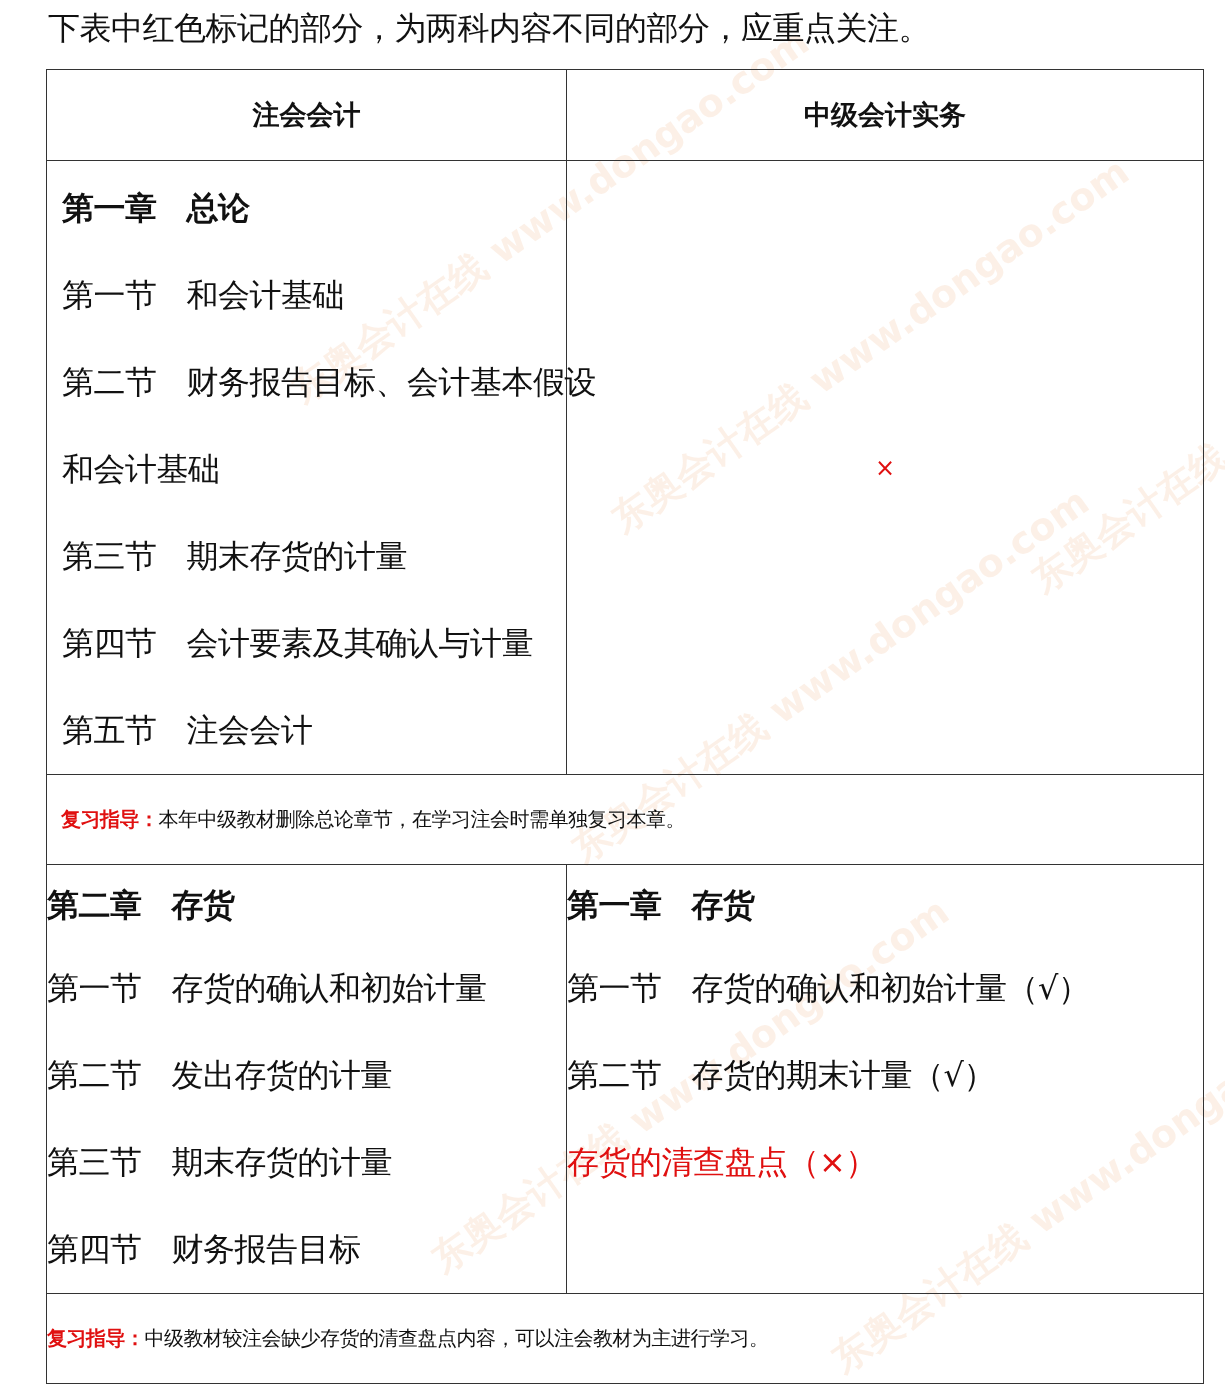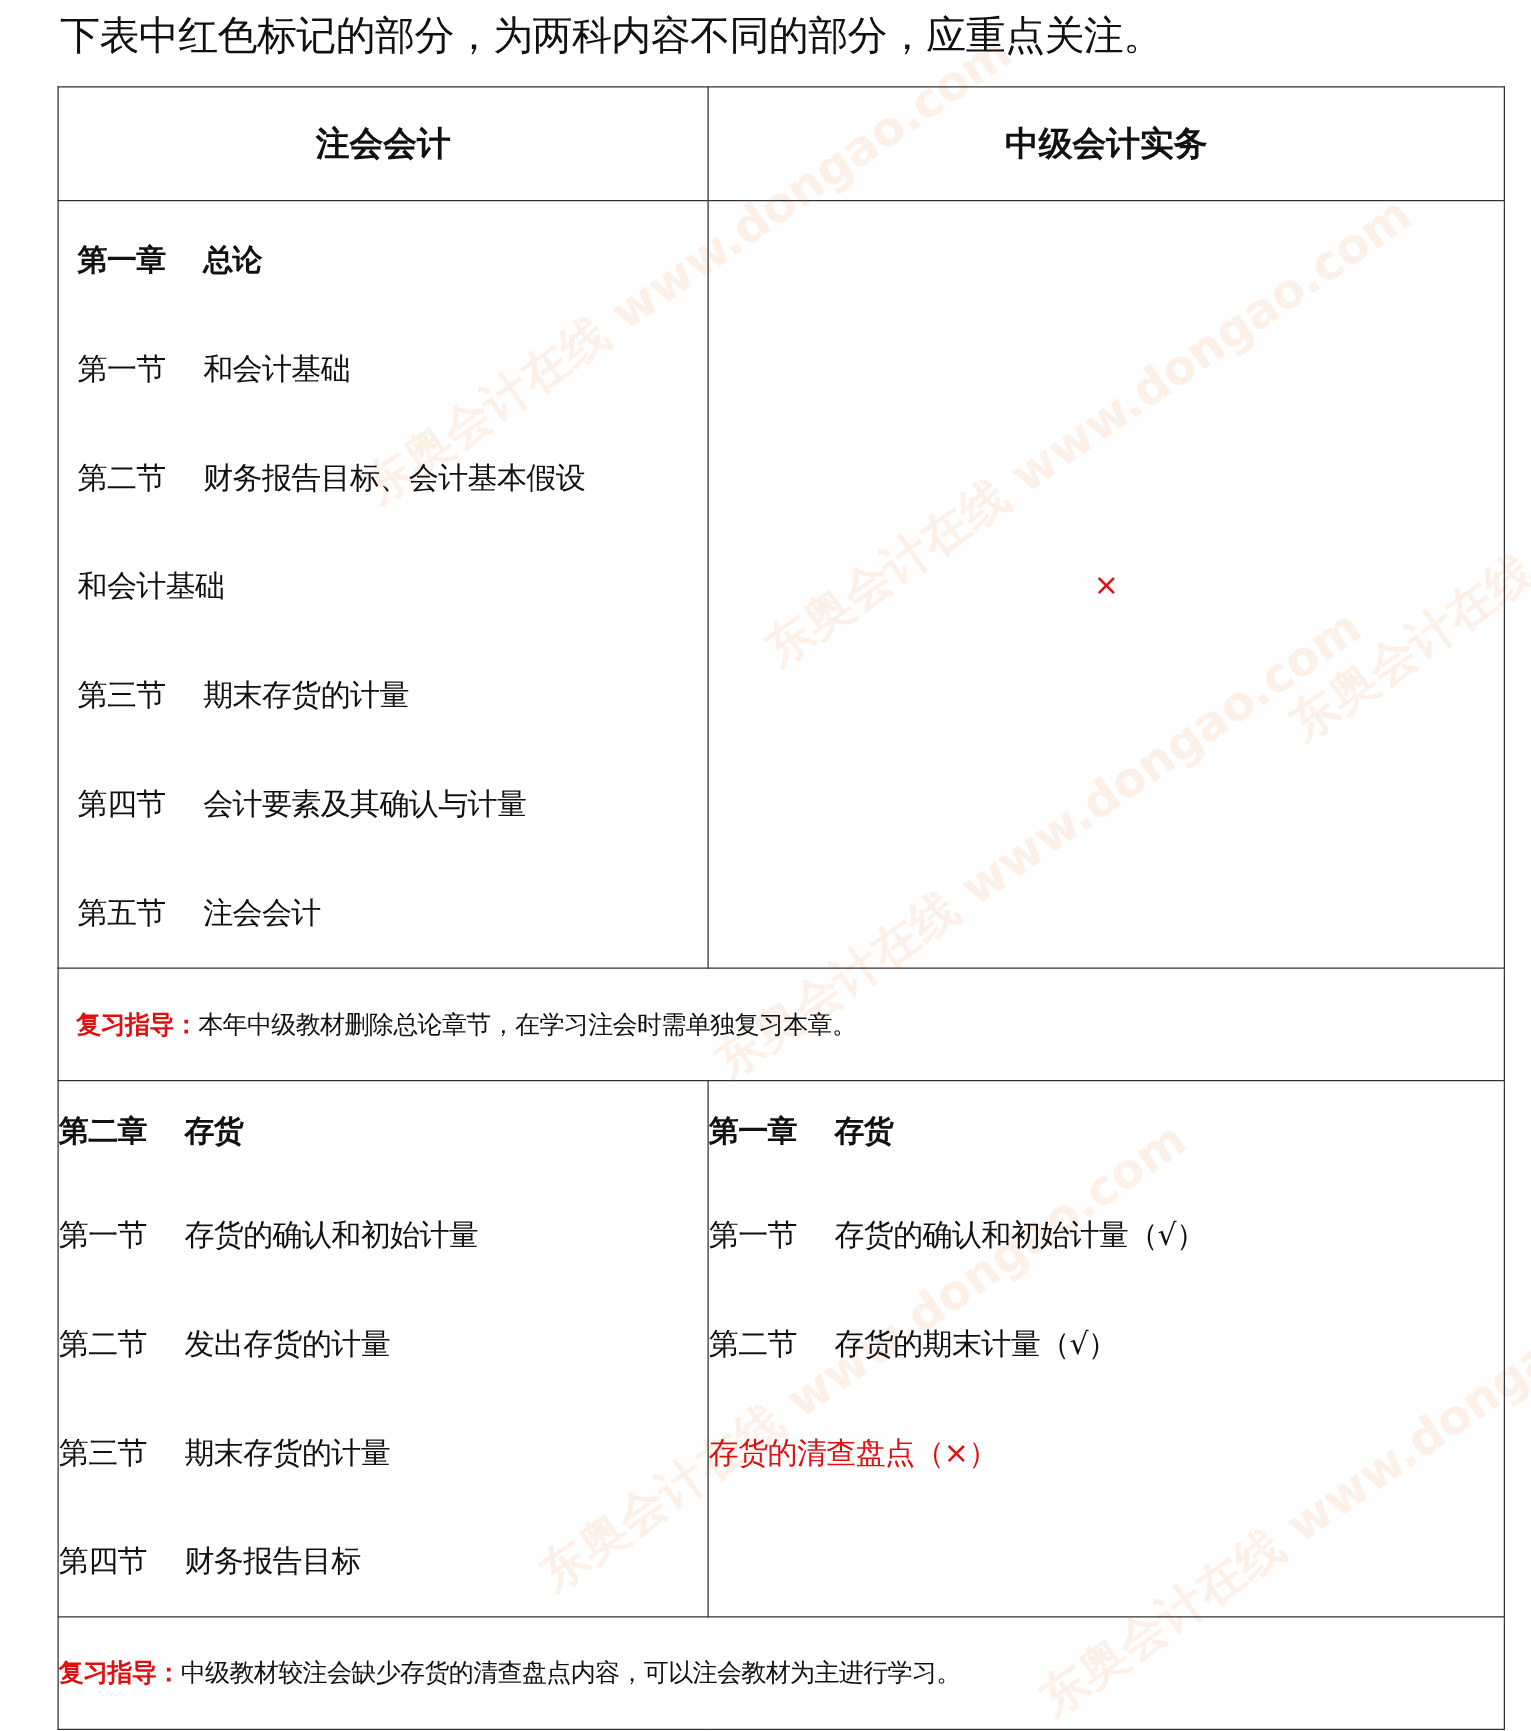--- a/index.html
+++ b/index.html
@@ -4,21 +4,21 @@
 <style>
   html, body { margin:0; padding:0; background:#ffffff; }
   body { width:1225px; height:1385px; position:relative; overflow:hidden;
          font-family:"DejaVu Sans", "Liberation Sans", sans-serif; color:#111; }
   .intro { position:absolute; left:48px; top:8px; font-size:32px; line-height:40px; letter-spacing:-0.5px; }
   table.cmp { position:absolute; left:46px; top:69px; width:1158px; border-collapse:collapse; table-layout:fixed; }
   table.cmp td, table.cmp th { border:1.5px solid #333; padding:0; vertical-align:top; }
   .col-left { width:520px; }
   th { height:90px; font-size:27px; font-weight:bold; vertical-align:middle !important; }
   .cell-lines { padding:14px 0 0 15px; }
-  .line { font-size:24px; line-height:87px; height:87px; white-space:nowrap; letter-spacing:-0.5px; }
+  .line { font-size:32px; line-height:87px; height:87px; white-space:nowrap; letter-spacing:-0.5px; }
   .bold { font-weight:bold; }
   .gap { display:inline-block; width:30px; }
   .x-mark { text-align:center; color:#e01010; font-size:24px; vertical-align:middle !important; }
   .guide { height:89px; font-size:20px; vertical-align:middle !important; padding-left:14px !important; letter-spacing:-0.5px; }
   .guide .lbl { color:#e01010; font-weight:bold; }
   .red { color:#e01010; }
   .row2-left { padding:6px 0 0 0; }
   .row2-right { padding:42px 0 0 0; vertical-align:top; }
   .wm { position:absolute; color:rgba(240,170,120,0.18); font-size:38px; font-weight:bold; transform:rotate(-35deg); pointer-events:none; white-space:nowrap; }
 </style>

